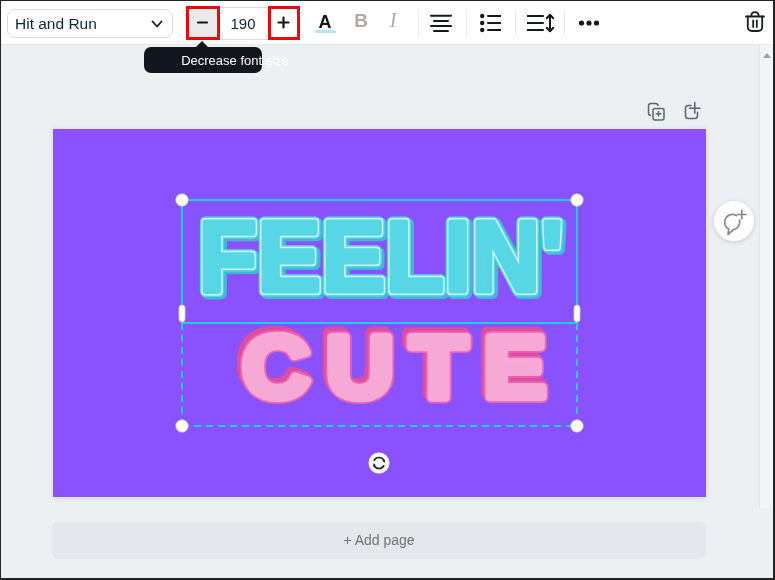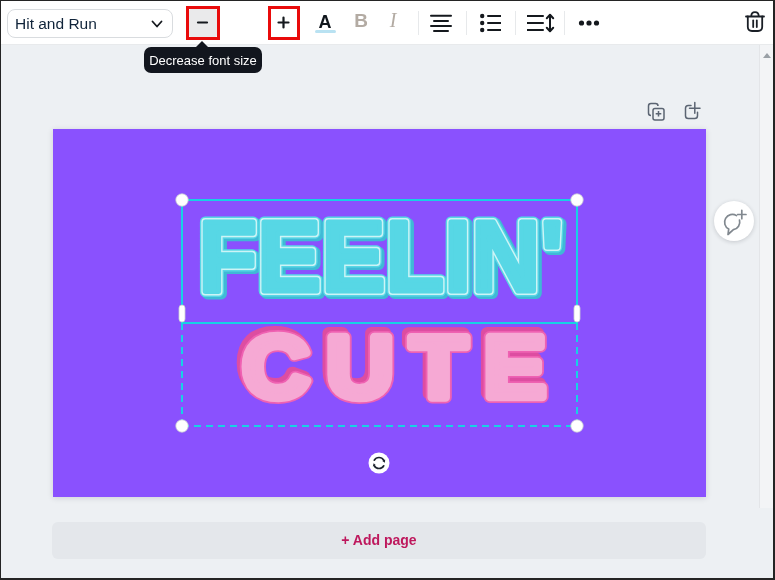--- a/index.html
+++ b/index.html
@@ -21,43 +21,46 @@
   .pm svg { position:absolute; left:0; top:0; }
   #aBtn { position:absolute; left:311px; top:3px; width:26px; height:38px; }
   #aBtn .A { position:absolute; left:50%; transform:translateX(-50%); top:8px; font-size:18px; font-weight:bold; color:#10161c; }
   #aBtn .bar { position:absolute; left:2.5px; top:26px; width:21px; height:3.4px; background:#b9e2f2; border-radius:1.5px; }
   .gray { color:#b3aba3; }
   #bBtn { position:absolute; left:349px; top:8.5px; width:22px; font-size:19px; font-weight:bold; text-align:center; }
   #iBtn { position:absolute; left:381px; top:8px; width:22px; font-size:20px; font-style:italic; font-family:"Liberation Serif", serif; font-weight:normal; text-align:center; }
   .vsep { position:absolute; top:10px; width:1px; height:24px; background:#e7e9eb; }
   .ticon { position:absolute; top:0; }
   
-  #tooltip { position:absolute; left:143px; top:46px; width:118px; height:26px; background:#12161e; border-radius:7px; z-index:30; }
+  #tooltip { position:absolute; left:143px; top:46px; width:118px; height:26px; background:#12161e; border-radius:7px; z-index:30;padding-left:32px; }
   #tooltip .txt { position:absolute; width:100%; text-align:center; top:6px; color:#fff; font-size:13px; }
   #tooltip .arrow { position:absolute; left:51px; top:-6px; width:0; height:0; border-left:7px solid transparent; border-right:7px solid transparent; border-bottom:7px solid #12161e; }
   
   #content { position:absolute; left:0; top:44px; width:100%; height:463px; background:#edf0f3; }
   #scrollbar { position:absolute; right:0; top:0; width:14px; height:100%; background:#f3f4f6; border-left:1px solid #e3e5e8; }
   #scrollbar .up { position:absolute; left:3px; top:8px; width:0; height:0; border-left:4px solid transparent; border-right:4px solid transparent; border-bottom:5px solid #9aa0a6; }
   #canvas { position:absolute; left:52px; top:84px; width:653px; height:368px; box-shadow:0 1px 6px rgba(25,30,50,0.14); }
   #pageicons { position:absolute; left:640px; top:55px; }
   #addpage { position:absolute; left:51px; top:477px; width:654px; height:37px; background:#e4e7eb; border-radius:6px; text-align:center; }
-  #addpage span { display:inline-block; margin-top:10px; font-size:14px; color:#be185d;font-weight:bold; }
+  #addpage span { display:inline-block; margin-top:10px; font-size:14px; color:#737373; }
   #comment { position:absolute; left:713px; top:156px; width:40px; height:40px; background:#fff; border-radius:50%; box-shadow:0 1px 4px rgba(20,30,40,.18); }
 </style>
 </head>
 <body>
 <div id="frame">
   <div id="toolbar">
     <div id="fontbox">
       <span class="name">Hit and Run</span>
       <svg class="chev" width="14" height="14" viewBox="0 0 14 14">
           <path d="M2.5 4.5 L7 9.5 L11.5 4.5" fill="none" stroke="#15191e" stroke-width="1.8" stroke-linecap="round" stroke-linejoin="round"></path>
         </svg>
     </div>
+    <div id="stepper">
+        <div class="num">190</div>
+      </div>
     <div class="minusbg"></div>
     <div class="pm" style="left:187px;">
         <svg width="29" height="29">
           <path d="M10 14.5 H19" stroke="#15191e" stroke-width="2.2" stroke-linecap="round"></path>
         </svg>
       </div>
     <div class="pm" style="left:268px;">
         <svg width="29" height="29">
           <path d="M9.5 14.5 H19.5 M14.5 9.5 V19.5" stroke="#15191e" stroke-width="2.2" stroke-linecap="round"></path>
         </svg>

